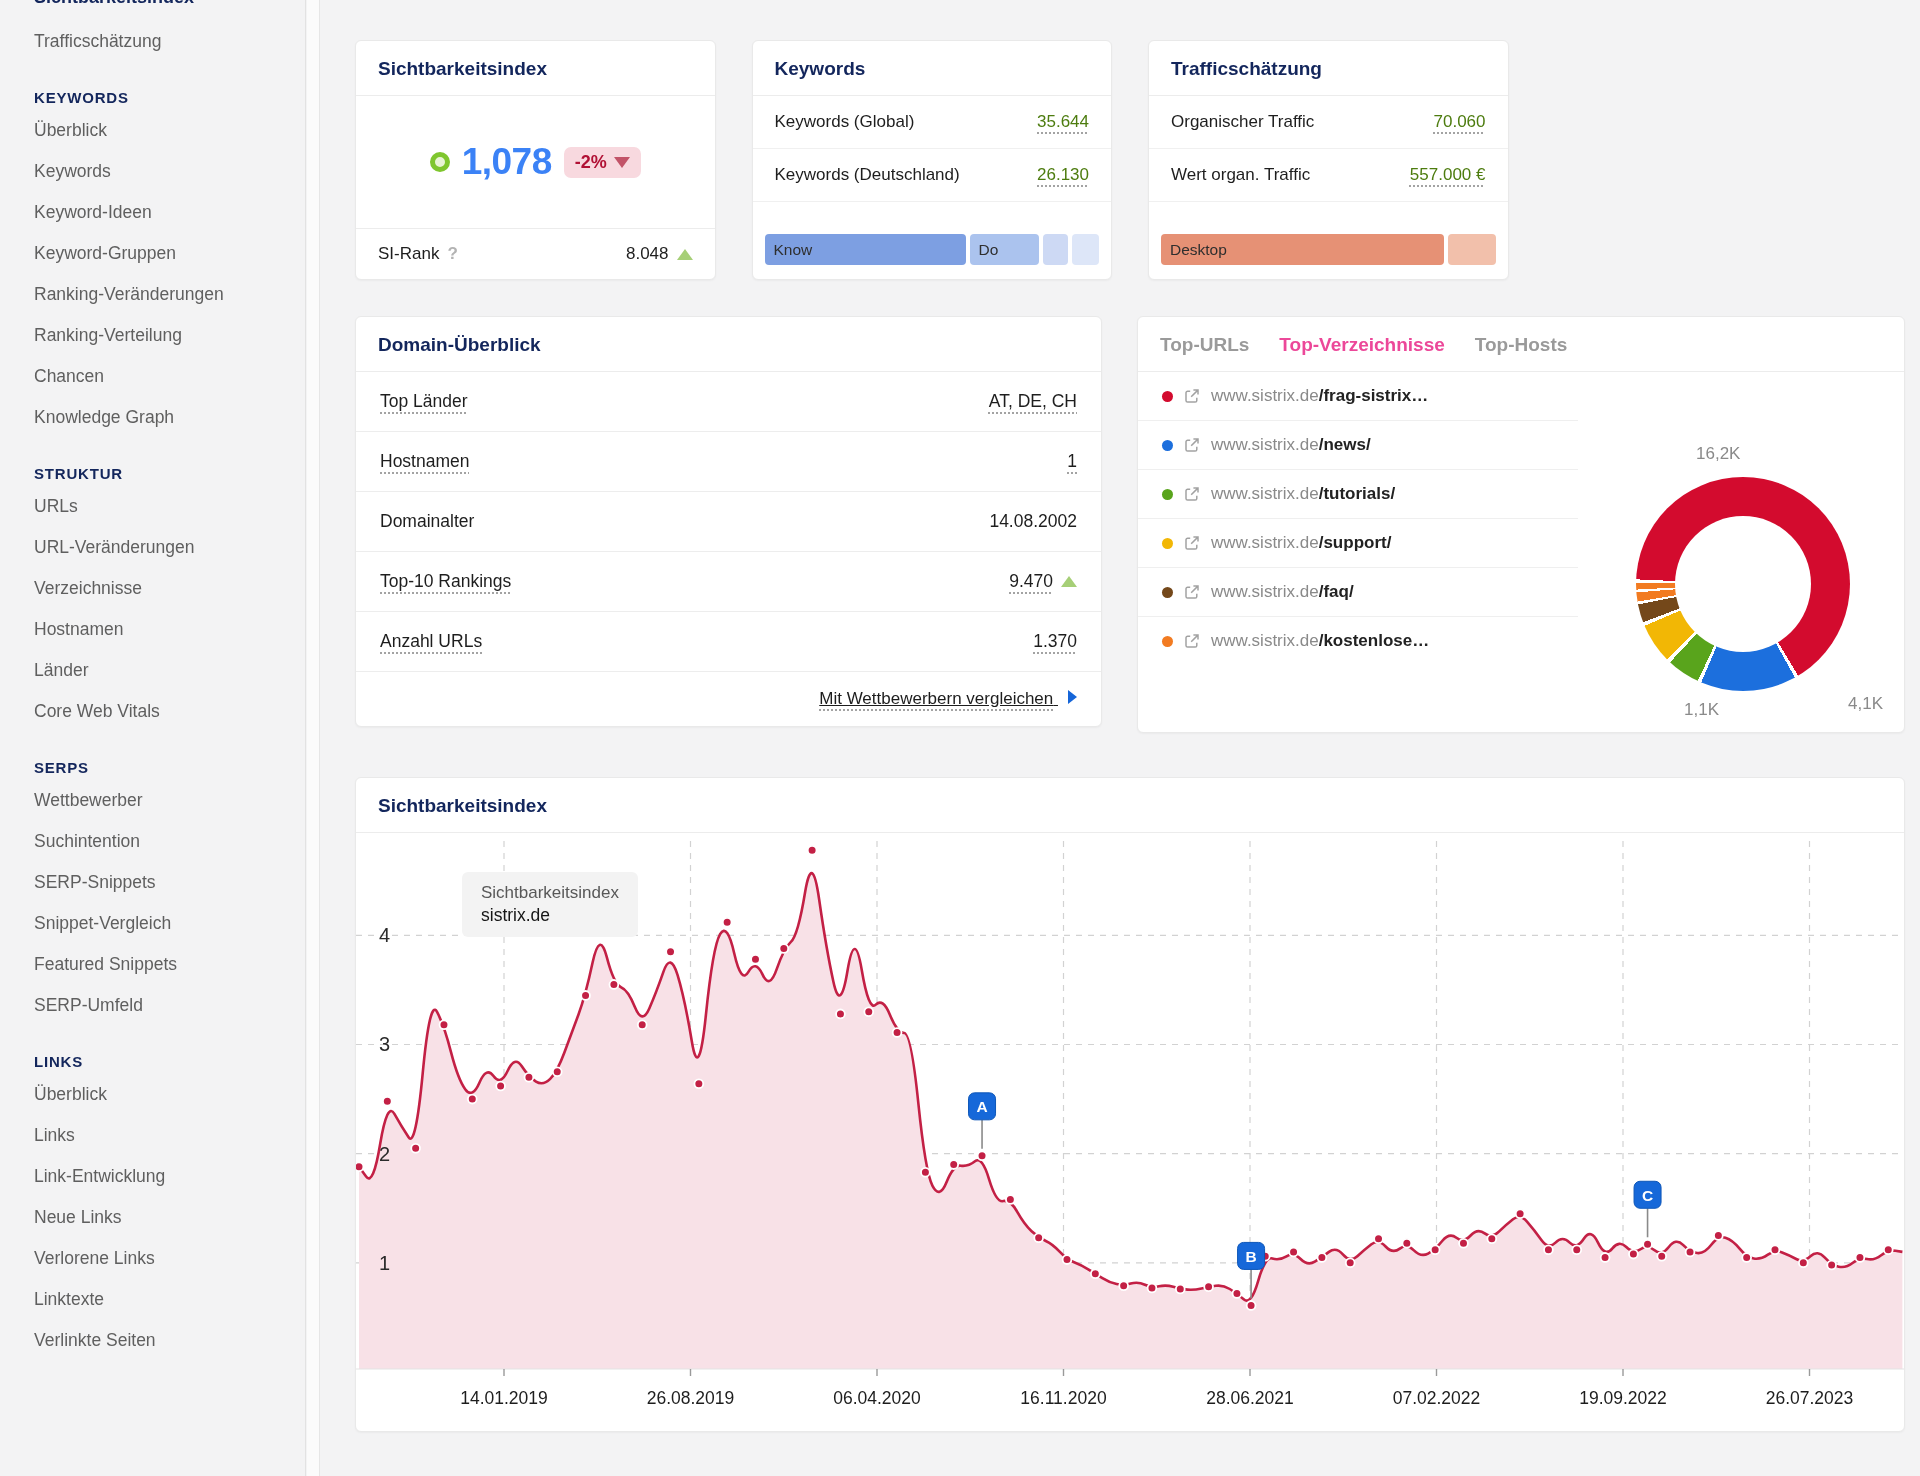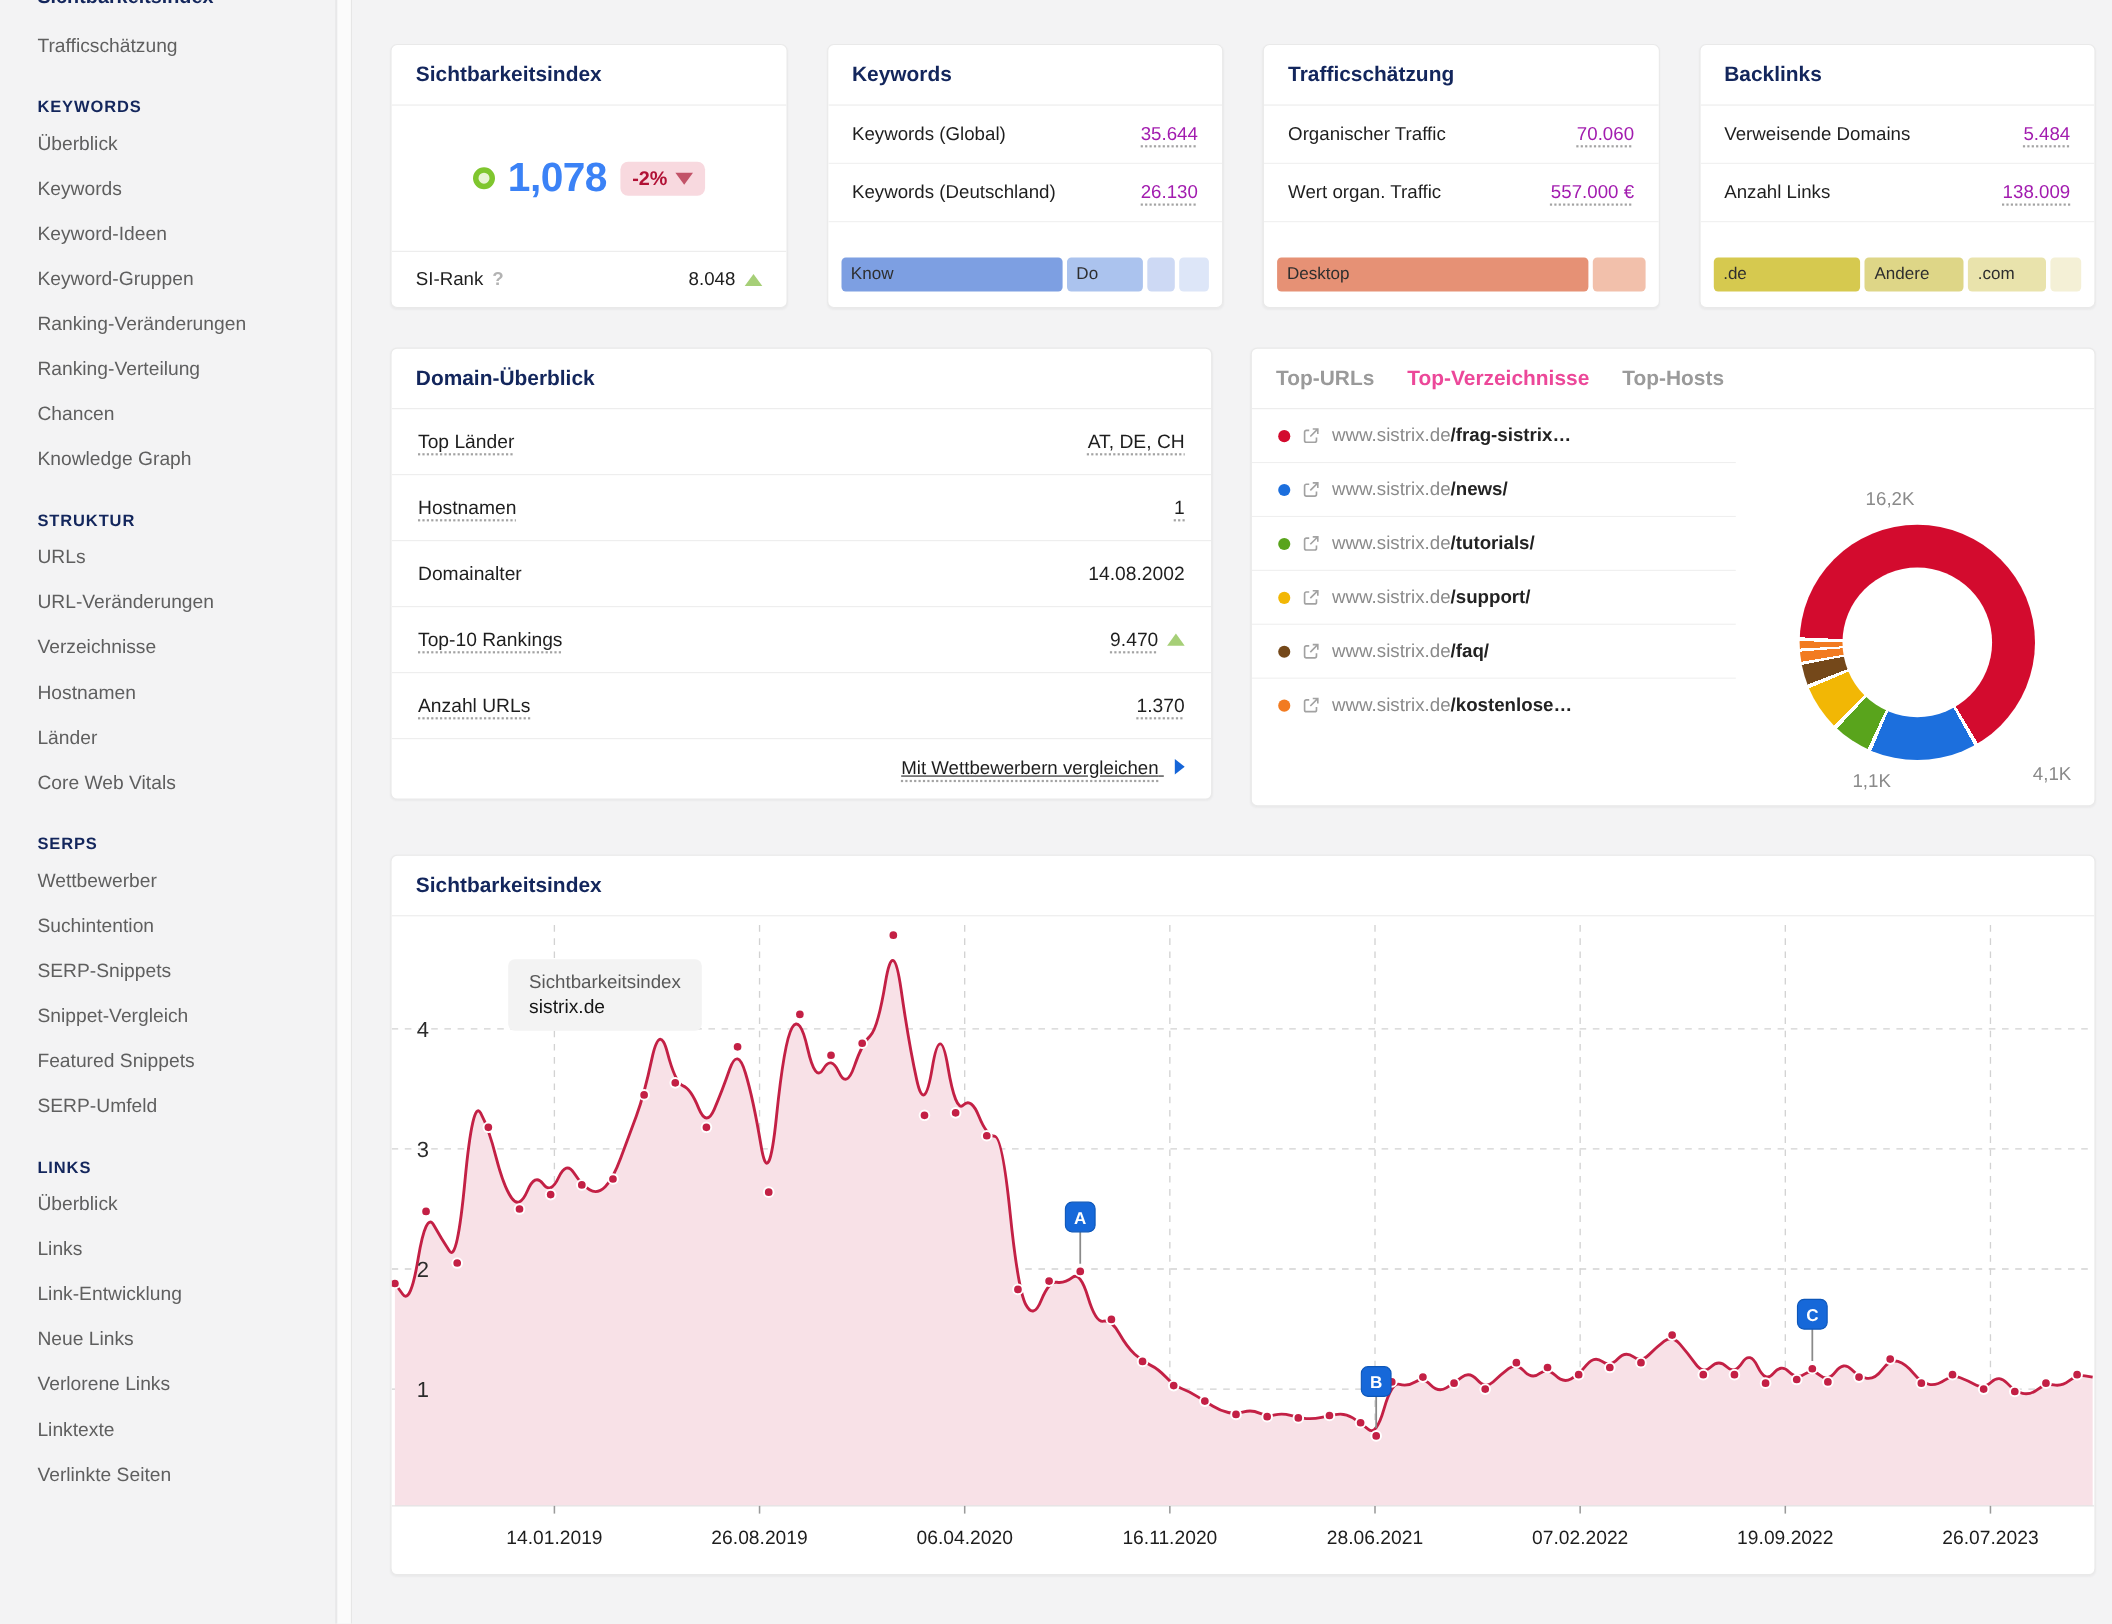--- a/index.html
+++ b/index.html
@@ -46,21 +46,21 @@
     border-right:8px solid transparent; border-bottom:11px solid #a6cf77; margin-left:8px; }
   .si-footer { border-top:1px solid #ececec; padding:15px 22px; display:flex;
     align-items:center; font-size:17px; }
   .si-help { color:#b3b3b3; font-weight:bold; margin-left:8px; }
   .si-footer .right { margin-left:auto; display:flex; align-items:center; }
 
   
   .stat-rows { }
   .stat-row { display:flex; align-items:center; padding:16px 22px;
     border-bottom:1px solid #f0f0f0; font-size:17px; }
-  .stat-row .stat-value { margin-left:auto; color:#a21caf; }
+  .stat-row .stat-value { margin-left:auto; color:#4d7c0f; }
   .seg-bar { margin-top:auto; display:flex; gap:4px; padding:12px 12px 14px 12px; }
   .seg-bar .seg { height:31px; border-radius:4px; font-size:15.5px; color:#2e2e2e;
     line-height:31px; padding-left:9px; overflow:hidden; white-space:nowrap; }
 
   
   .row2 { display:grid; grid-template-columns:747px 1fr; gap:35px; margin-top:36px;
     align-items:start; }
   .dom-row { display:flex; align-items:center; padding:19px 24px;
     border-bottom:1px solid #ededed; font-size:17.5px; }
   .dom-row .dom-value { margin-left:auto; display:flex; align-items:center; }
@@ -193,39 +193,20 @@
             <div class="stat-value dotted">70.060</div>
           </div>
           <div class="stat-row">
             <div class="stat-label">Wert organ. Traffic</div>
             <div class="stat-value dotted">557.000 €</div>
           </div>
         </div>
         <div class="seg-bar">
           <div class="seg" style="flex-grow: 85; flex-basis: 0px; background: rgb(230, 145, 117);">Desktop</div>
           <div class="seg" style="flex-grow: 12; flex-basis: 0px; background: rgb(242, 192, 171);"></div>
-        </div>
-      </div>
-      <div class="card">
-        <div class="card-title">Backlinks</div>
-        <div class="stat-rows">
-          <div class="stat-row">
-            <div class="stat-label">Verweisende Domains</div>
-            <div class="stat-value dotted">5.484</div>
-          </div>
-          <div class="stat-row">
-            <div class="stat-label">Anzahl Links</div>
-            <div class="stat-value dotted">138.009</div>
-          </div>
-        </div>
-        <div class="seg-bar">
-          <div class="seg" style="flex-grow: 40; flex-basis: 0px; background: rgb(214, 201, 79);">.de</div>
-          <div class="seg" style="flex-grow: 26; flex-basis: 0px; background: rgb(222, 214, 135);">Andere</div>
-          <div class="seg" style="flex-grow: 20; flex-basis: 0px; background: rgb(233, 227, 172);">.com</div>
-          <div class="seg" style="flex-grow: 6; flex-basis: 0px; background: rgb(244, 240, 214);"></div>
         </div>
       </div>
     </div>
 
   <div class="row2">
     <div class="card">
       <div class="card-title">Domain-Überblick</div>
       <div id="domain-rows">
           <div class="dom-row">
             <div class="dom-label dotted">Top Länder</div>

